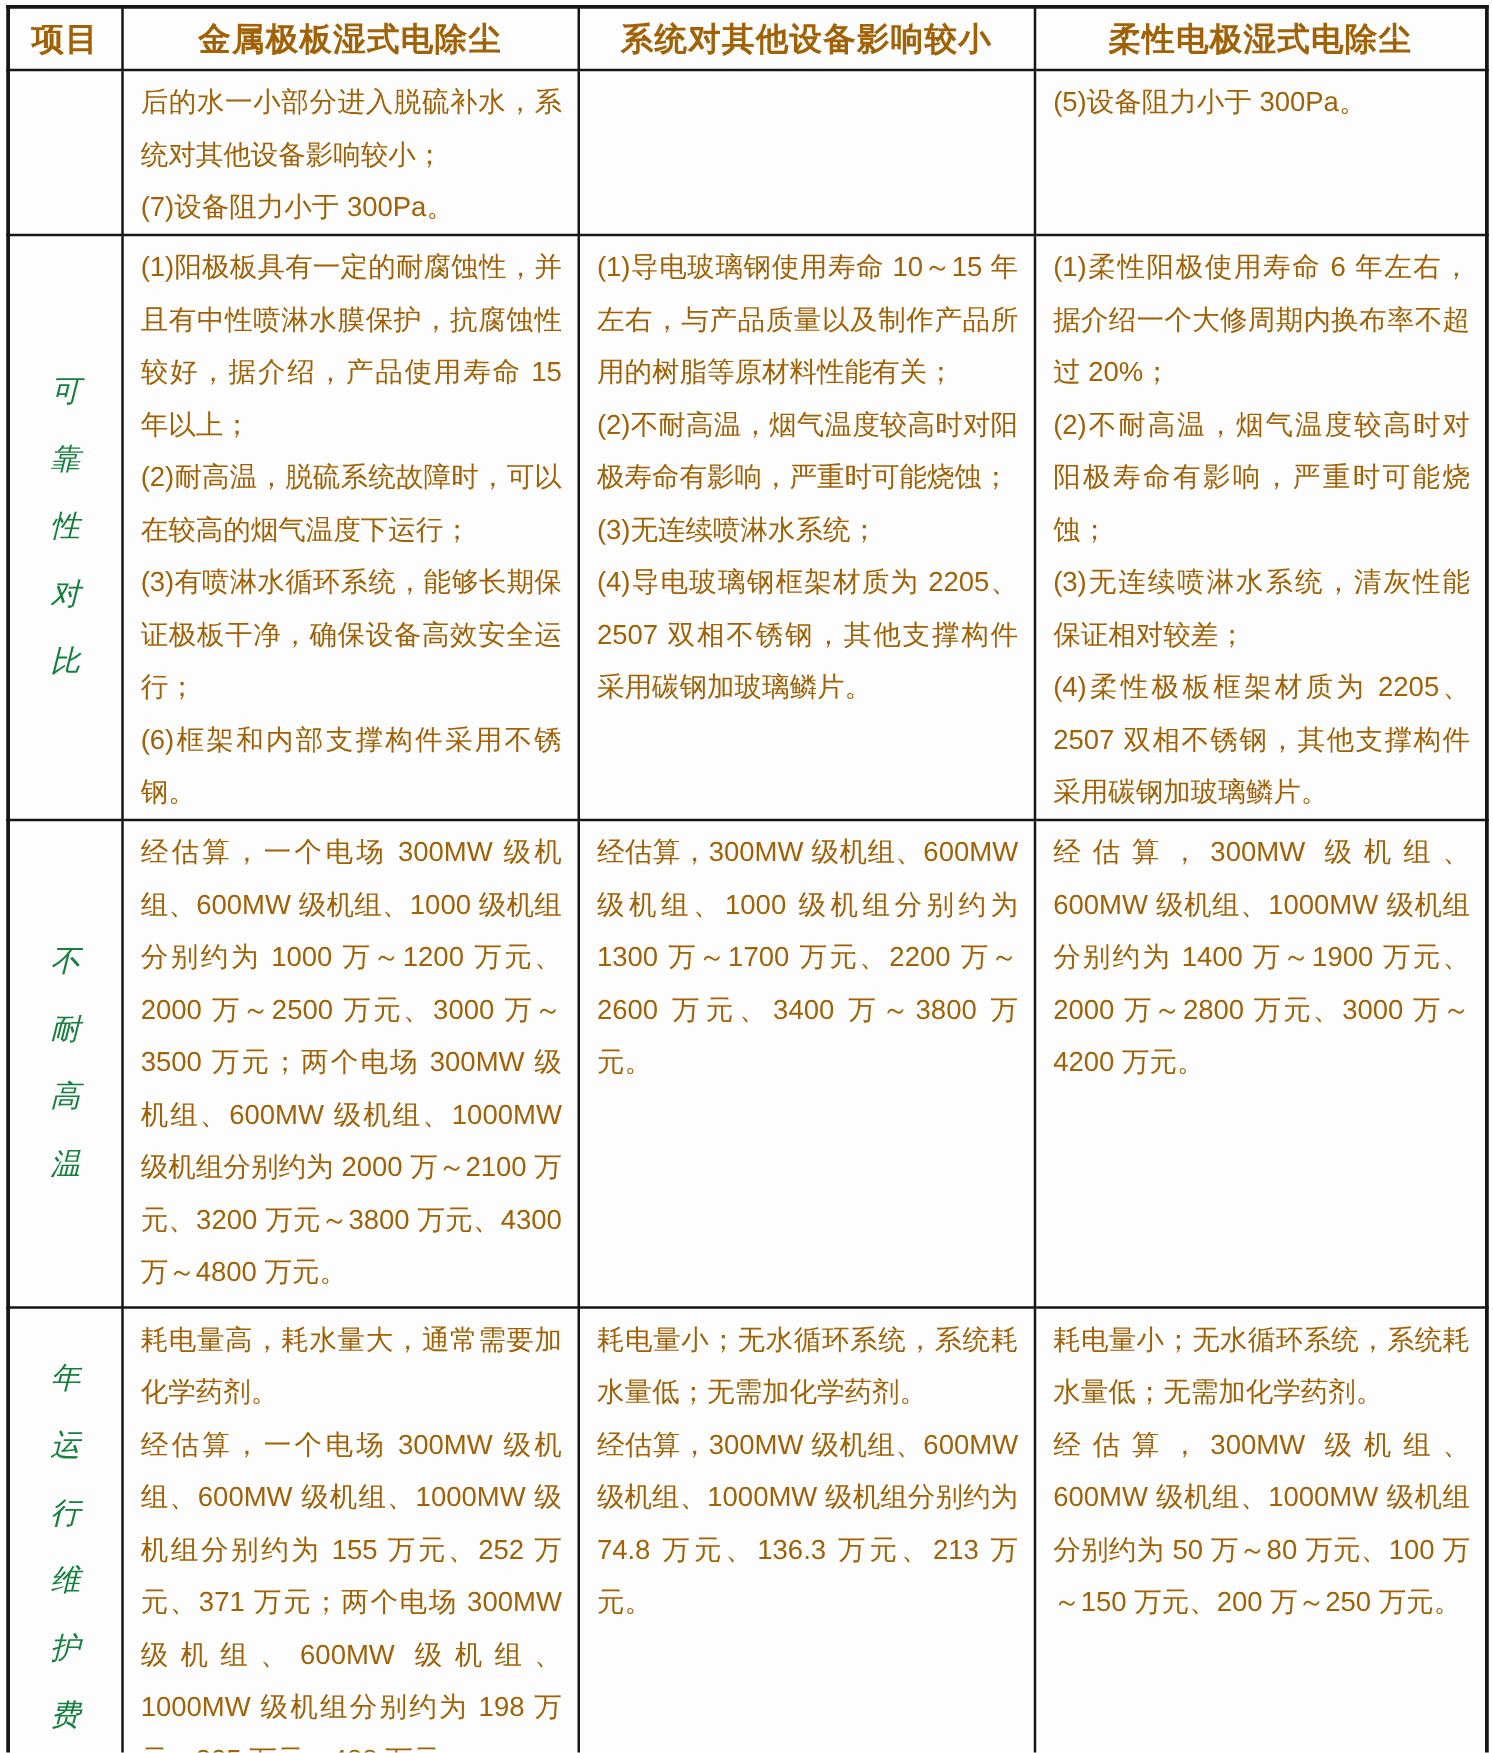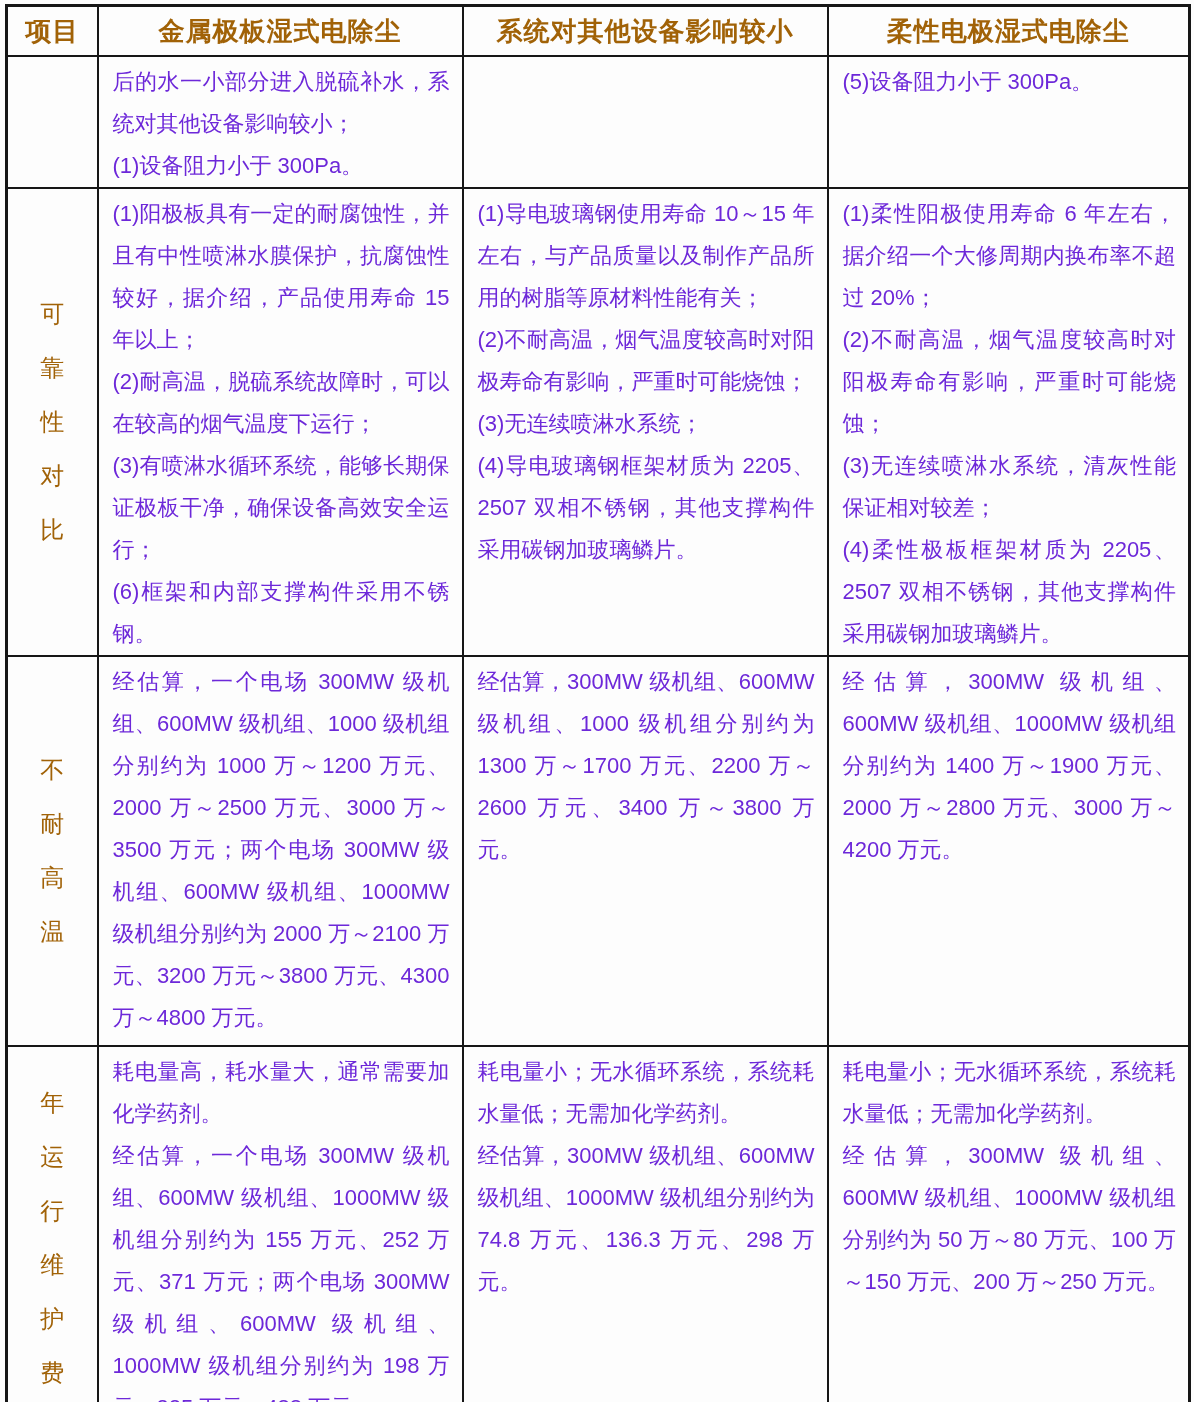--- a/index.html
+++ b/index.html
@@ -37,41 +37,42 @@
     text-align: center;
     vertical-align: middle;
     padding: 2px 4px;
     letter-spacing: 1px;
   }
   td.content {
     vertical-align: top;
     padding: 4px 12px 0 14px;
     font-size: 22px;
     line-height: 42px;
-    color: #6d28d9;
+    color: #a16207;
     text-align: justify;
     text-justify: inter-character;
   }
   td.content p {
     margin: 0;
     padding: 0;
   }
   td.label-cell {
     vertical-align: middle;
     text-align: center;
     padding: 0;
   }
   .vlabel {
     width: 28px;
     margin: 0 auto;
     font-size: 24px;
     line-height: 54px;
-    color: #a16207;
+    color: #15803d;
     word-break: break-all;
     text-align: center;
+    font-style: italic;
   }
   tr.r-cont  { height: 131px; }
   tr.r-rel   { height: 435px; }
   tr.r-inv   { height: 390px; }
   tr.r-opm   { height: 385px; }
 </style>
 </head>
 <body>
 
 <div class="page">
@@ -90,21 +91,21 @@
         <th class="hdr">柔性电极湿式电除尘</th>
       </tr>
     </thead>
     <tbody>
       <tr class="r-cont">
         <td class="label-cell">
           <div class="vlabel"></div>
         </td>
         <td class="content">
           <p>后的水一小部分进入脱硫补水，系统对其他设备影响较小；</p>
-          <p>(1)设备阻力小于 300Pa。</p>
+          <p>(7)设备阻力小于 300Pa。</p>
         </td>
         <td class="content"></td>
         <td class="content">
           <p>(5)设备阻力小于 300Pa。</p>
         </td>
       </tr>
 
       <tr class="r-rel">
         <td class="label-cell">
           <div class="vlabel">可靠性对比</div>
@@ -147,21 +148,21 @@
       <tr class="r-opm">
         <td class="label-cell">
           <div class="vlabel">年运行维护费</div>
         </td>
         <td class="content">
           <p>耗电量高，耗水量大，通常需要加化学药剂。</p>
           <p>经估算，一个电场 300MW 级机组、600MW 级机组、1000MW 级机组分别约为 155 万元、252 万元、371 万元；两个电场 300MW 级机组、600MW 级机组、1000MW 级机组分别约为 198 万元、325 万元、488 万元。</p>
         </td>
         <td class="content">
           <p>耗电量小；无水循环系统，系统耗水量低；无需加化学药剂。</p>
-          <p>经估算，300MW 级机组、600MW 级机组、1000MW 级机组分别约为 74.8 万元、136.3 万元、298 万元。</p>
+          <p>经估算，300MW 级机组、600MW 级机组、1000MW 级机组分别约为 74.8 万元、136.3 万元、213 万元。</p>
         </td>
         <td class="content">
           <p>耗电量小；无水循环系统，系统耗水量低；无需加化学药剂。</p>
           <p>经估算，300MW 级机组、600MW 级机组、1000MW 级机组分别约为 50 万～80 万元、100 万～150 万元、200 万～250 万元。</p>
         </td>
       </tr>
     </tbody>
   </table>
 </div>
 

